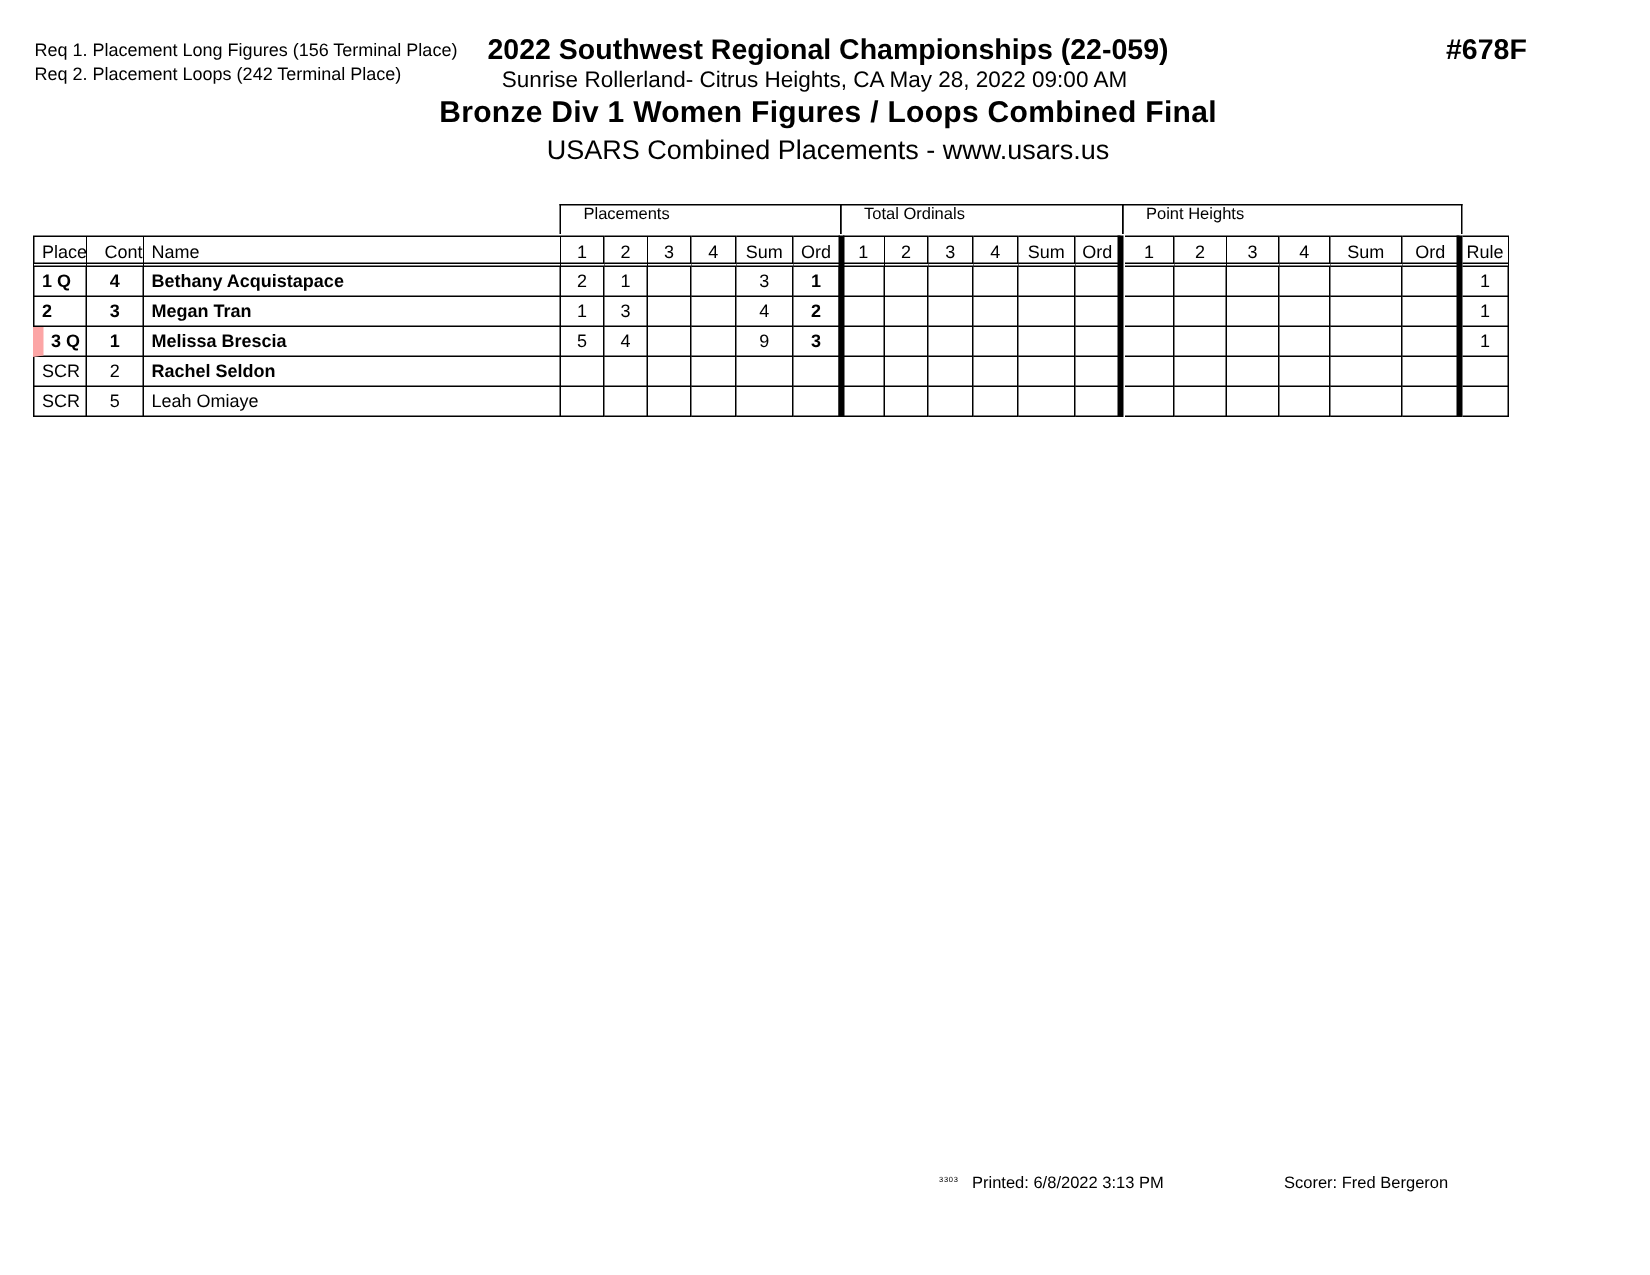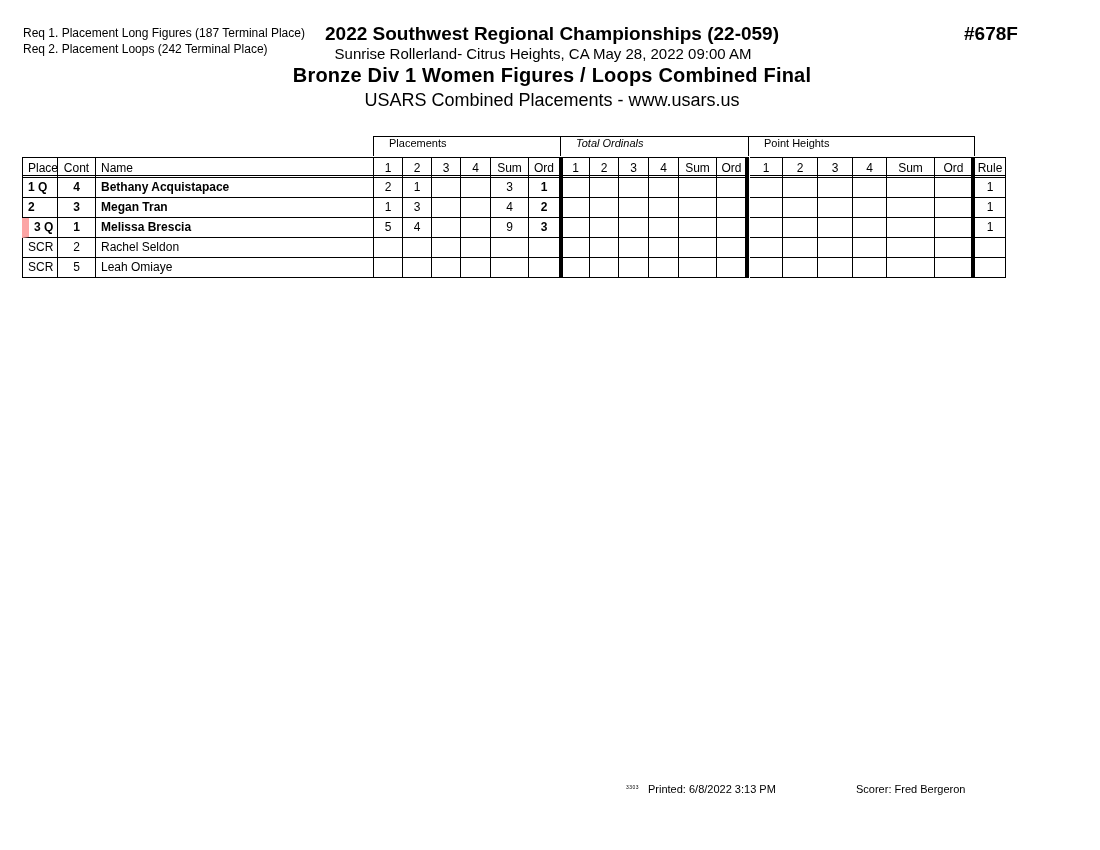--- a/index.html
+++ b/index.html
@@ -23,36 +23,36 @@
     .hdr { top:157px; height:21px; border-top:1px solid #000; border-bottom:3px double #000; line-height:20px; }
     .left { text-align:left; padding-left:5px; }
     .bold { font-weight:bold; }
     .thick { position:absolute; width:4px; background:#000; }
     .footer { font-size:11px; top:783px; }
     .tiny { font-size:5px; top:784px; left:626px; letter-spacing:0.5px; }
   </style>
 </head>
 <body>
 
-<div class="abs req" style="top:26px;">Req  1.  Placement Long Figures (187 Terminal Place)</div>
+<div class="abs req" style="top:26px;">Req  1.  Placement Long Figures (156 Terminal Place)</div>
 <div class="abs req" style="top:42px;">Req  2.  Placement Loops (242 Terminal Place)</div>
 
 <div class="abs title" style="top:23px;">2022 Southwest Regional Championships (22-059)</div>
 <div class="abs sub" style="top:45px;">Sunrise Rollerland- Citrus Heights, CA  May 28, 2022  09:00 AM</div>
 <div class="abs event" style="top:64px;">Bronze Div 1 Women Figures / Loops Combined Final</div>
 <div class="abs usars" style="top:90px;">USARS Combined Placements - www.usars.us</div>
 <div class="abs evnum">#678F</div>
 
 <div class="grp" style="left:373px; width:188px;">Placements</div>
-<div class="grp" style="left:560px; width:189px;font-style:italic;">Total Ordinals</div>
+<div class="grp" style="left:560px; width:189px;">Total Ordinals</div>
 <div class="grp" style="left:748px; width:227px;">Point Heights</div>
 
 <div id="results-table">
     <div class="cell hdr left" style="left:22px;width:36px;border-left:1px solid #000;">Place</div>
-    <div class="cell hdr " style="left:58px;width:38px;">Cont</div>
+    <div class="cell hdr " style="left:58px;width:38px;text-align:right;">Cont</div>
     <div class="cell hdr left" style="left:96px;width:278px;">Name</div>
     <div class="cell hdr " style="left:374px;width:29px;">1</div>
     <div class="cell hdr " style="left:403px;width:29px;">2</div>
     <div class="cell hdr " style="left:432px;width:29px;">3</div>
     <div class="cell hdr " style="left:461px;width:30px;">4</div>
     <div class="cell hdr " style="left:491px;width:38px;">Sum</div>
     <div class="cell hdr " style="left:529px;width:31px;">Ord</div>
     <div class="cell hdr " style="left:562px;width:28px;">1</div>
     <div class="cell hdr " style="left:590px;width:29px;">2</div>
     <div class="cell hdr " style="left:619px;width:30px;">3</div>
@@ -127,21 +127,21 @@
     <div class="cell " style="left:717px;width:30px;top:218px;height:20px;"></div>
     <div class="cell " style="left:750px;width:33px;top:218px;height:20px;"></div>
     <div class="cell " style="left:783px;width:35px;top:218px;height:20px;"></div>
     <div class="cell " style="left:818px;width:35px;top:218px;height:20px;"></div>
     <div class="cell " style="left:853px;width:34px;top:218px;height:20px;"></div>
     <div class="cell " style="left:887px;width:48px;top:218px;height:20px;"></div>
     <div class="cell " style="left:935px;width:38px;top:218px;height:20px;"></div>
     <div class="cell " style="left:975px;width:31px;top:218px;height:20px;">1</div>
     <div class="cell left" style="left:22px;width:36px;top:238px;height:20px;border-left:1px solid #000;">SCR</div>
     <div class="cell " style="left:58px;width:38px;top:238px;height:20px;">2</div>
-    <div class="cell left" style="left:96px;width:278px;top:238px;height:20px;">Rachel Seldon</div>
+    <div class="cell left" style="left:96px;width:278px;top:238px;height:20px;font-weight:bold;">Rachel Seldon</div>
     <div class="cell " style="left:374px;width:29px;top:238px;height:20px;"></div>
     <div class="cell " style="left:403px;width:29px;top:238px;height:20px;"></div>
     <div class="cell " style="left:432px;width:29px;top:238px;height:20px;"></div>
     <div class="cell " style="left:461px;width:30px;top:238px;height:20px;"></div>
     <div class="cell " style="left:491px;width:38px;top:238px;height:20px;"></div>
     <div class="cell  bold" style="left:529px;width:31px;top:238px;height:20px;"></div>
     <div class="cell " style="left:562px;width:28px;top:238px;height:20px;"></div>
     <div class="cell " style="left:590px;width:29px;top:238px;height:20px;"></div>
     <div class="cell " style="left:619px;width:30px;top:238px;height:20px;"></div>
     <div class="cell " style="left:649px;width:30px;top:238px;height:20px;"></div>

